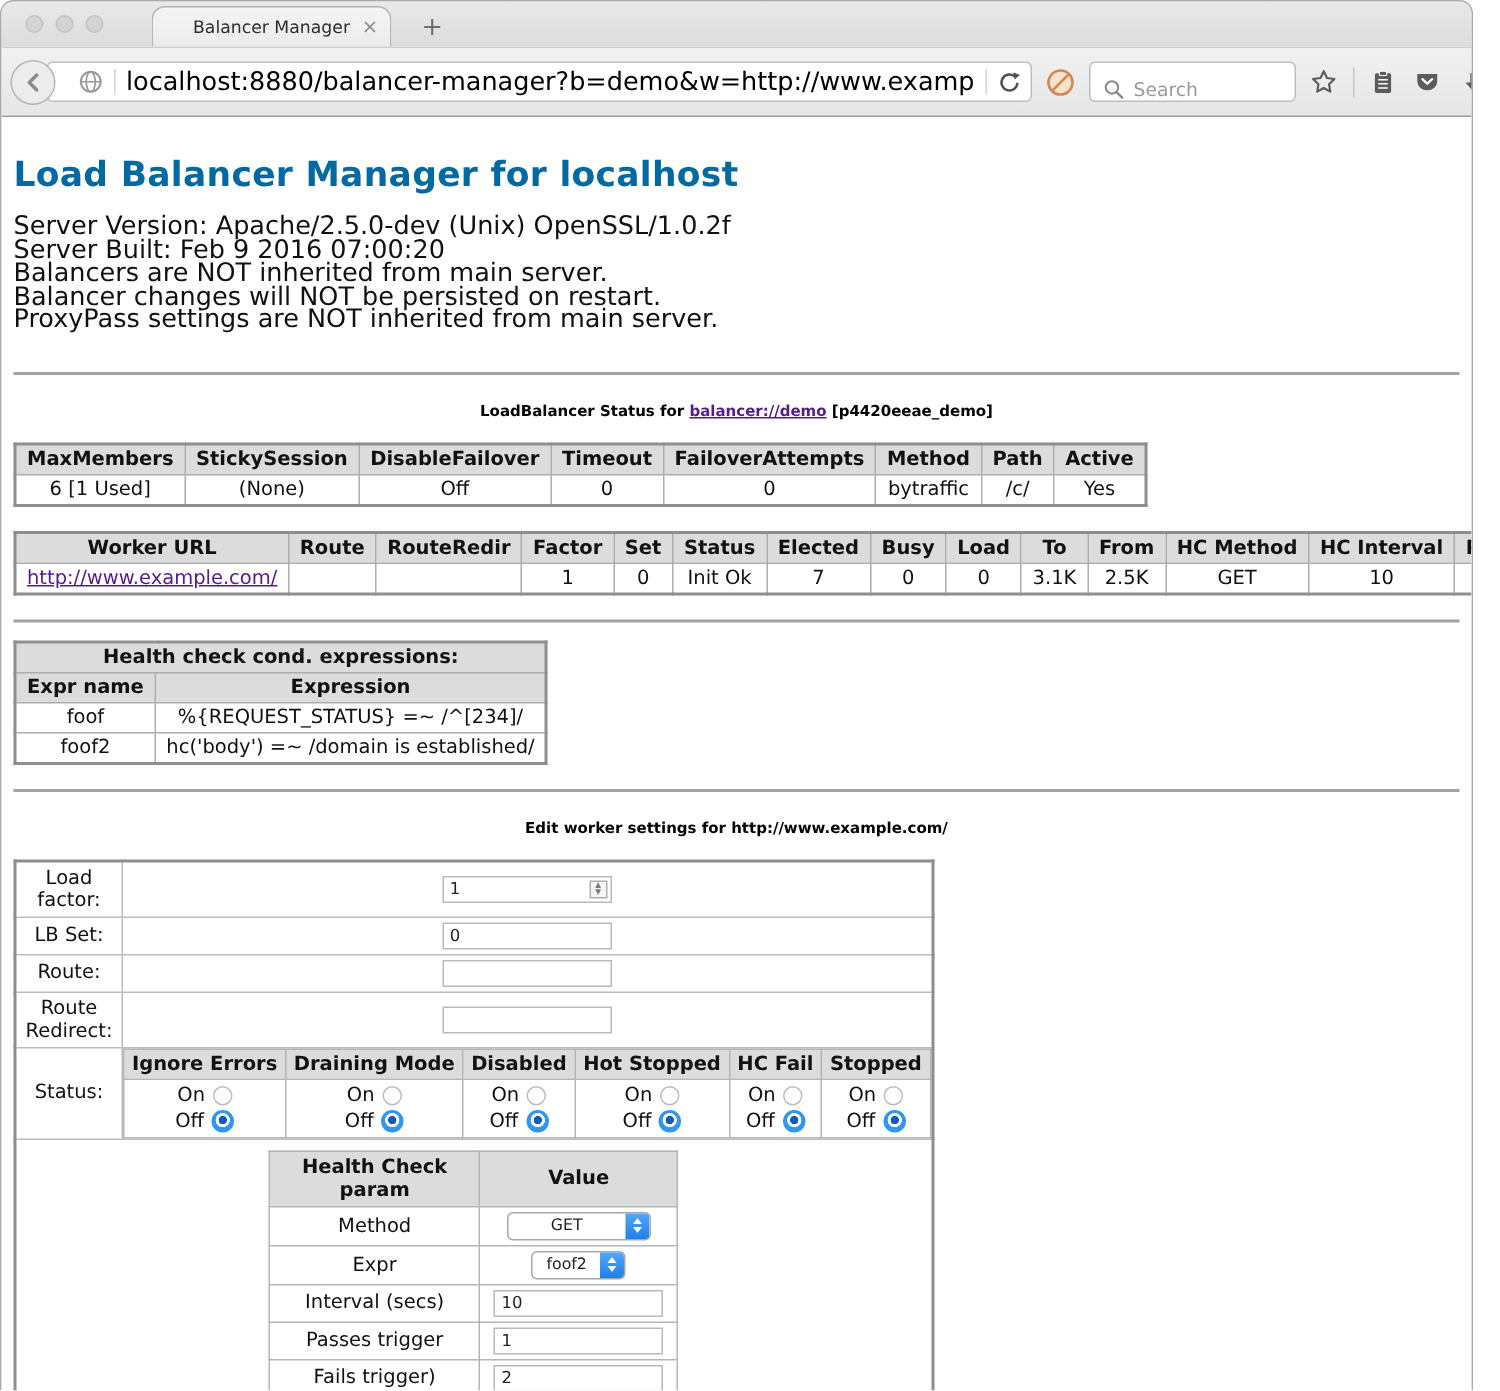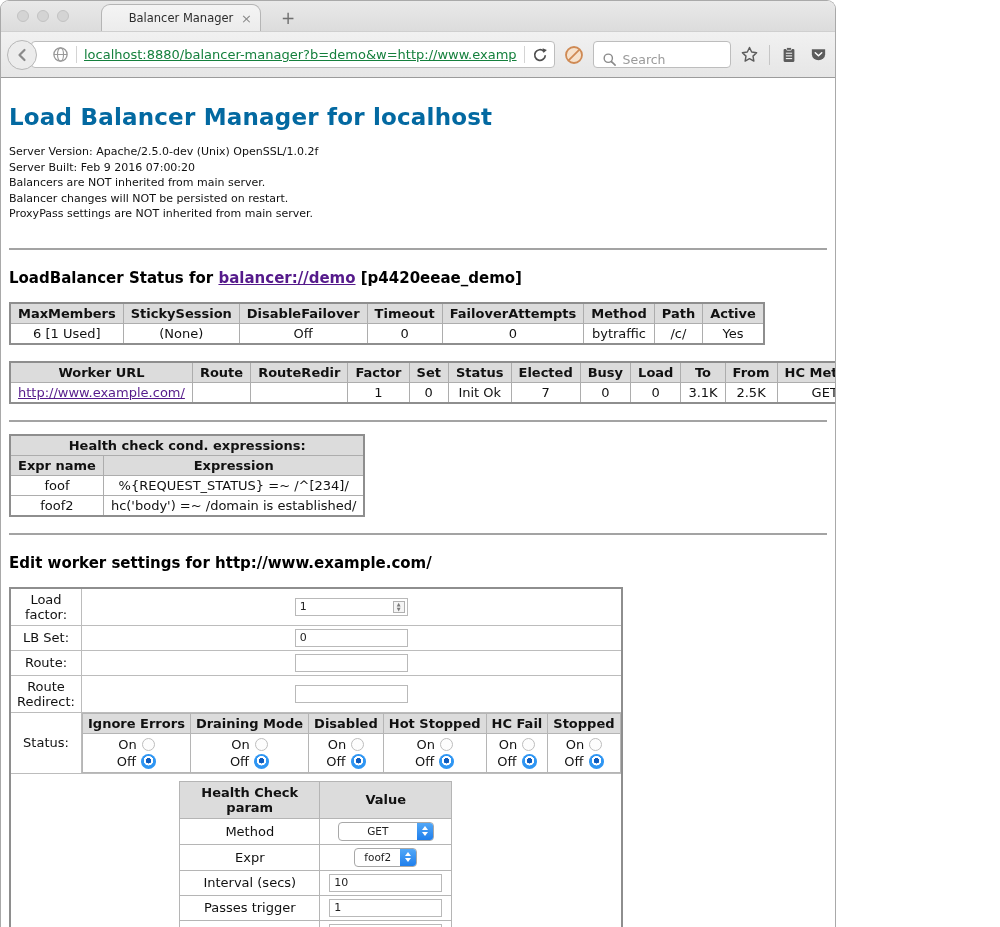--- a/index.html
+++ b/index.html
@@ -1,45 +1,45 @@
 <!DOCTYPE html>
 <html><head>
 <meta charset="utf-8">
 <style>
   * { margin:0; padding:0; box-sizing:border-box; }
   html,body { background:#fff; }
   body { font-family:"DejaVu Sans","Liberation Sans",sans-serif; width:1000px; }
-  .window { width:836px; height:927px; background:#fff; border-radius:9px 9px 0 0; overflow:hidden; border:1px solid #a9a9a9; border-bottom:0; }
+  .window { width:982px; height:927px; background:#fff; border-radius:9px 9px 0 0; overflow:hidden; border:1px solid #a9a9a9; border-bottom:0; }
 
   
   .tabstrip { height:30px; background:linear-gradient(#e9e9e9,#dcdcdc); position:relative; display:flex; align-items:flex-end; }
   .traffic { position:absolute; top:9px; left:16px; display:flex; gap:8px; }
   .traffic span { width:12px; height:12px; border-radius:50%; background:#d4d4d4; border:1px solid #c2c2c2; }
   .tab { margin-left:100px; width:160px; height:27px; background:linear-gradient(#f4f4f4,#ececec); border:1px solid #b5b5b5; border-bottom:none; border-radius:9px 9px 0 0; display:flex; align-items:center; justify-content:center; position:relative; font-size:11.5px; color:#2d2d2d; }
   .tab .close { position:absolute; right:8px; color:#8a8a8a; font-size:13px; line-height:1; cursor:default; }
   .newtab { margin-left:14px; margin-bottom:4px; color:#6f6f6f; font-size:17px; line-height:1; padding:0 6px; }
 
   
   .toolbar { height:47px; background:linear-gradient(#f1f1f1,#e6e6e6); border-top:1px solid #cfcfcf; border-bottom:1px solid #9b9b9b; display:flex; align-items:center; padding:0 10px 0 6px; gap:8px; }
   .navbtn { width:30px; height:30px; border-radius:50%; border:1px solid #b7b7b7; background:#ececec; display:flex; align-items:center; justify-content:center; flex:0 0 auto; margin-right:-14px; z-index:2; }
   .urlbar { height:27px; flex:0 0 392px; background:#fff; border:1px solid #bdbdbd; border-radius:4px; display:flex; align-items:center; padding:0 6px 0 20px; }
   .urlbar .sep { width:1px; height:17px; background:#d4d4d4; margin:0 7px; }
-  .urltext { flex:1; font-size:13px; color:#15803d; white-space:nowrap; overflow:hidden;text-decoration:underline; }
+  .urltext { flex:1; font-size:17px; color:#000000; white-space:nowrap; overflow:hidden; }
   .searchbar { height:27px; flex:0 0 138px; background:#fff; border:1px solid #bdbdbd; border-radius:4px; display:flex; align-items:flex-end; padding:0 8px; gap:6px; }
   .searchbar input { border:0; outline:0; width:90px; font-size:12.5px; color:#333; font-family:inherit; background:transparent; }
   .searchbar input::placeholder { color:#9a9a9a; }
   .tbicon { width:22px; height:22px; display:flex; align-items:center; justify-content:center; flex:0 0 auto; }
   .tbsep { width:1px; height:20px; background:#c6c6c6; flex:0 0 auto; }
 
   
   .content { padding:10px 8px 0 8px; background:#fff; height:850px; overflow:hidden; }
   h1 { font-size:23px; font-weight:bold; color:#0369a1; margin:16px 0 14px; letter-spacing:.2px; }
-  .serverinfo { font-size:11px; color:#111; line-height:15.5px; margin-bottom:26px; }
+  .serverinfo { font-size:17px; color:#111; line-height:15.5px; margin-bottom:26px; }
   hr.rule { border:0; height:2px; background:#a3a3a3; margin:13px 0; }
-  h3 { font-size:15px; font-weight:bold; margin:19px 0 15px; color:#000; }
+  h3 { font-size:10px; font-weight:bold; margin:19px 0 15px; color:#000;text-align:center; }
   h3 a, td a { color:#551a8b; text-decoration:underline; }
 
   table.dt { border-collapse:collapse; border:2px solid #8e8e8e; margin-bottom:16px; }
   table.dt th, table.dt td { border:1px solid #adadad; font-size:13px; padding:2px 7px; text-align:center; color:#111; white-space:nowrap; }
   table.dt th { background:#dcdcdc; font-weight:bold; }
 
   
   table.form { border-collapse:collapse; border:2px solid #8e8e8e; width:564px; margin-top:6px; }
   table.form > tbody > tr > td { border:1px solid #bcbcbc; font-size:13px; padding:3px 6px; color:#111; }
   td.flabel { width:100px; text-align:center; }

